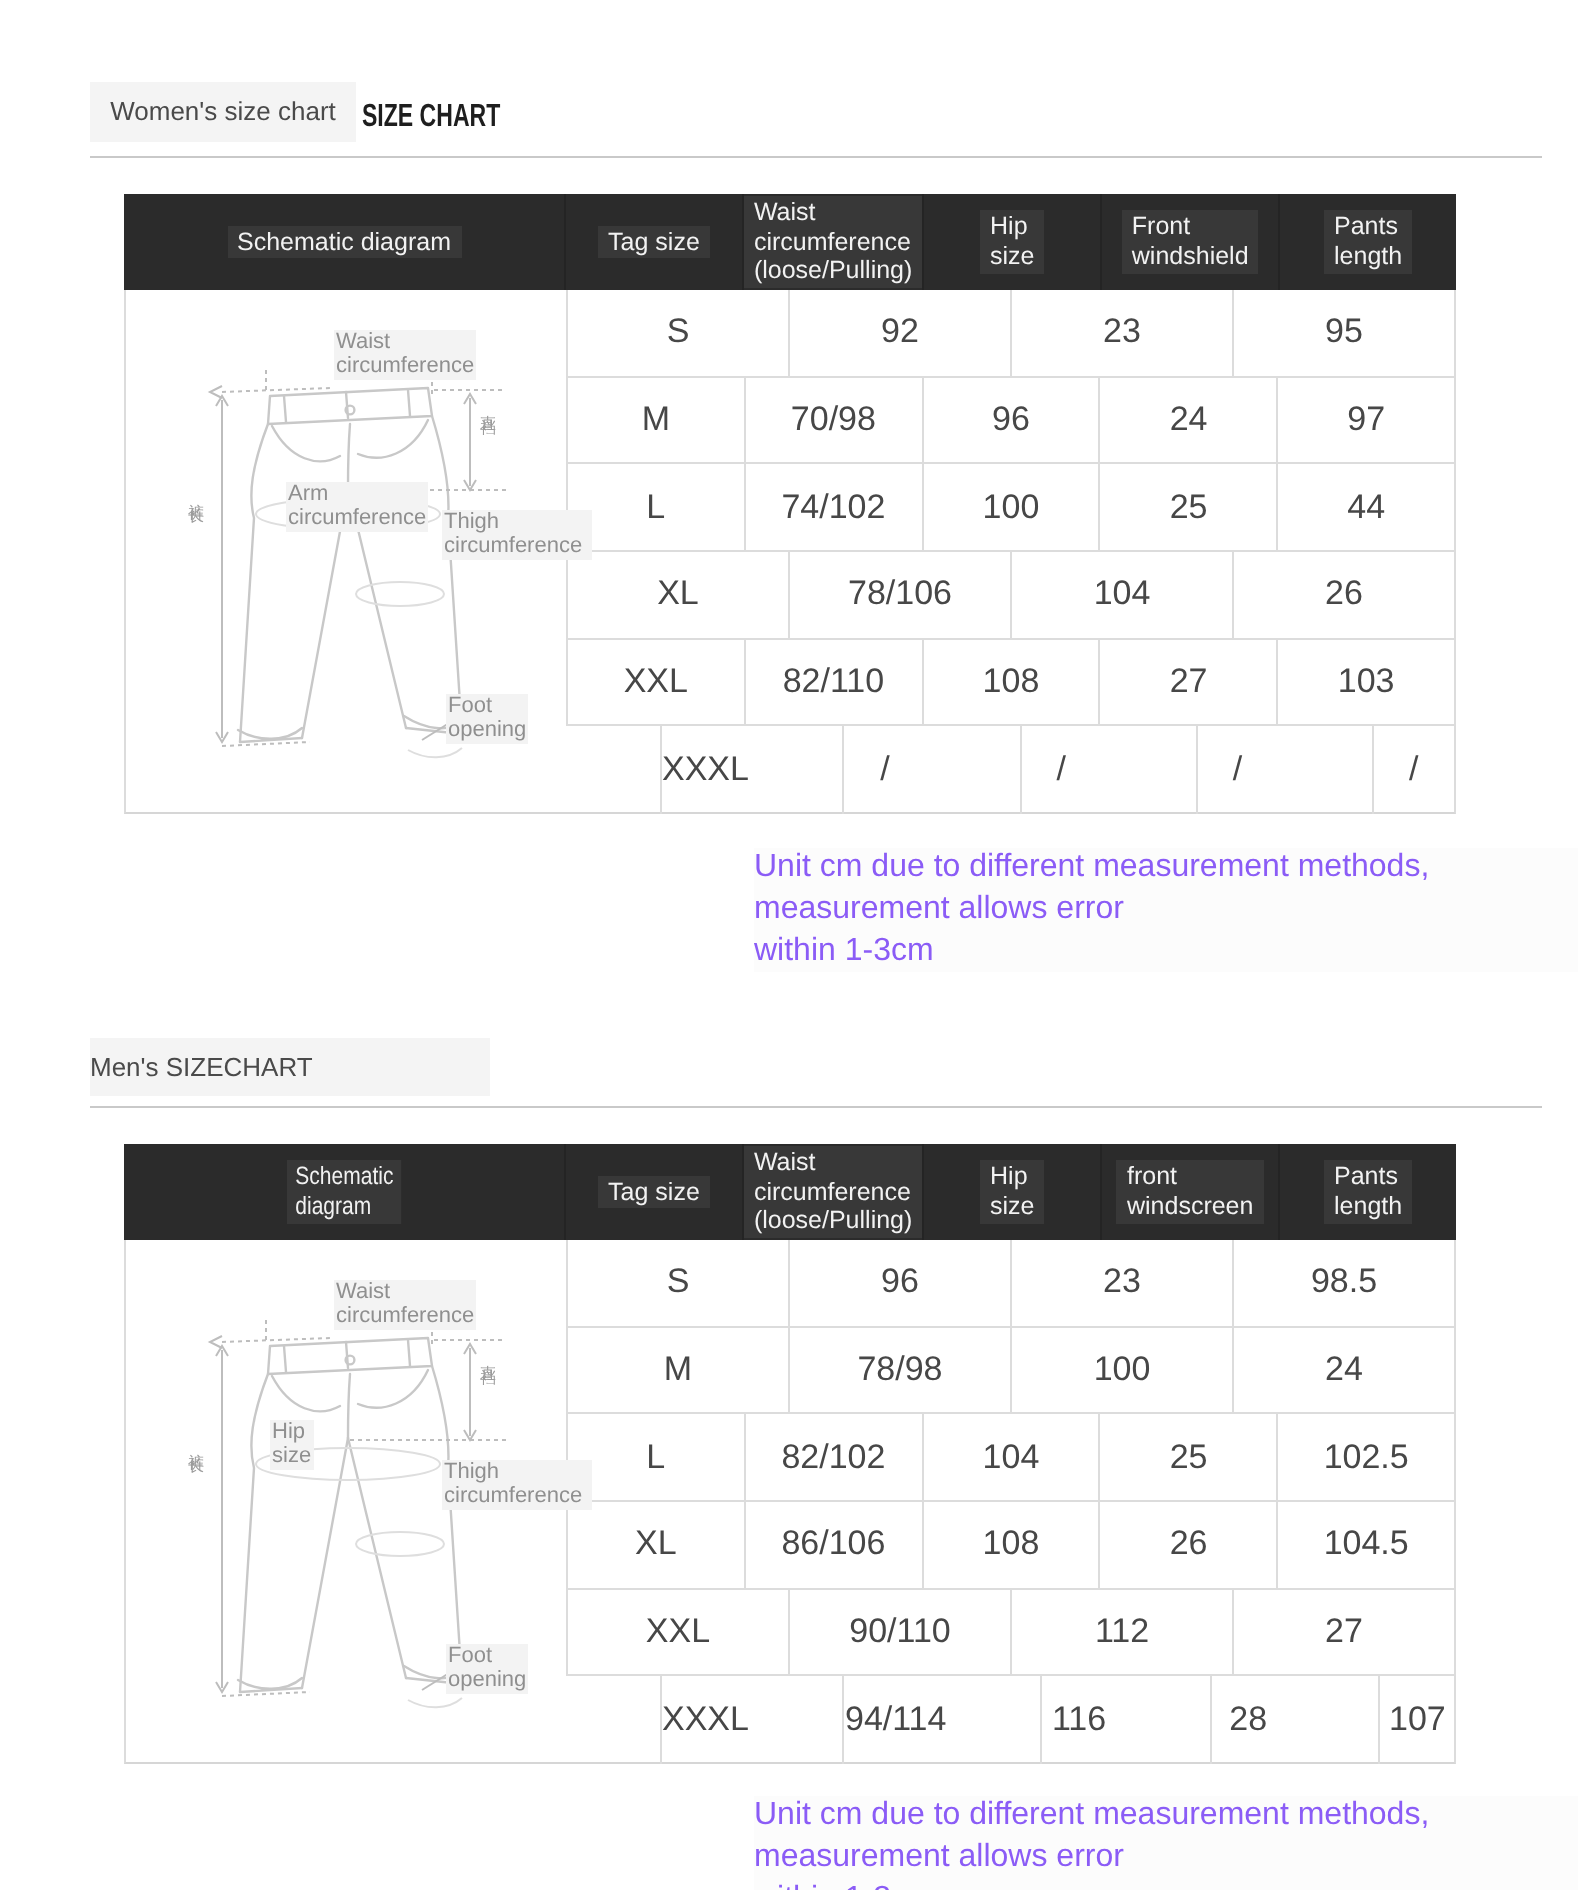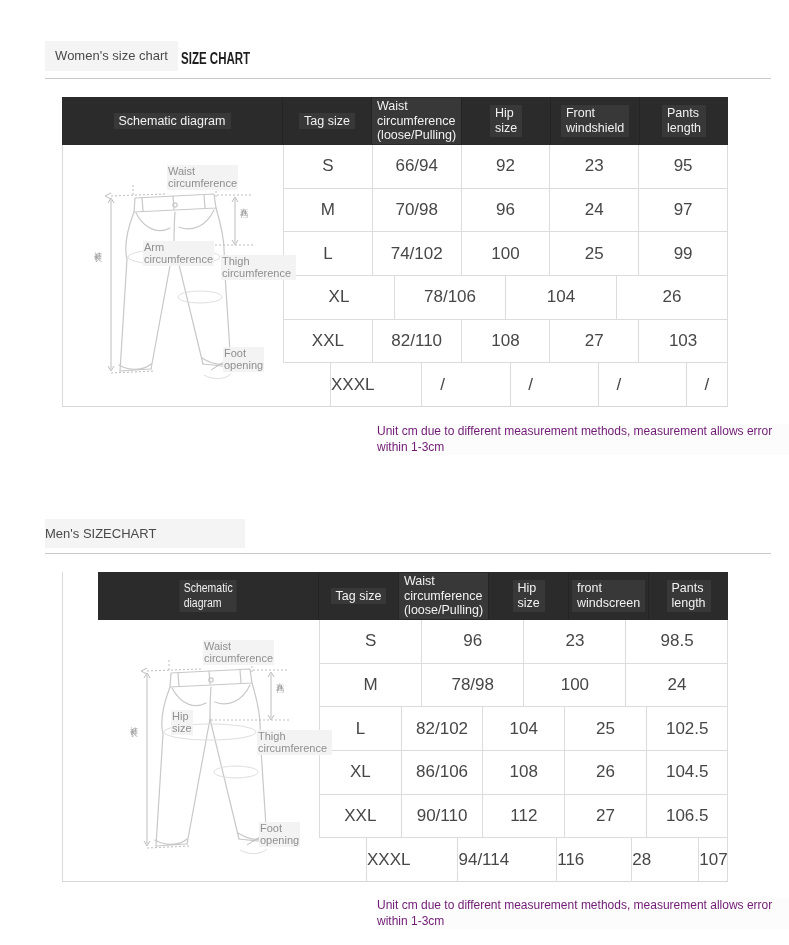--- a/index.html
+++ b/index.html
@@ -16,21 +16,21 @@
   .badge-women { left:45px; top:41px; width:133px; height:30px; line-height:30px; text-align:center; }
   .badge-men   { left:45px; top:43px; width:200px; height:29px; line-height:29px; }
   .heading-cond { position:absolute; left:181px; top:50px; font-weight:bold; font-size:16px; color:#1e1e1e;
                   transform:scaleX(0.72); transform-origin:left center; letter-spacing:0px; white-space:nowrap; }
   .rule { position:absolute; left:45px; width:726px; border-top:1px solid #c9c9c9; }
   .rule-w { top:78px; } .rule-m { top:77px; }
 
   
   .sizetable { position:absolute; left:62px; width:666px; height:310px;
                border-left:1px solid #dcdcdc; border-right:1px solid #dcdcdc; border-bottom:1px solid #d6d6d6; }
-  .tbl-w { top:97px; } .tbl-m { top:96px;padding-left:36px; }
+  .tbl-w { top:97px; } .tbl-m { top:96px; }
   .thead { display:flex; height:48px; background:#2b2b2b; margin:0 -1px; }
   .th { flex:1; display:flex; align-items:center; justify-content:center; border-left:1px solid #242424; }
   .th:first-child { border-left:none; }
   .th-schem { flex:none; width:220px; }
   .hlabel { color:#f2f2f2; font-size:12.5px; line-height:1.18; white-space:pre-line; text-align:left;
             background:#383838; padding:1px 5px; }
   .cond { transform:scaleX(0.84); transform-origin:center center; display:inline-block; }
   .tbody { display:flex; height:262px; }
   .schem-cell { flex:none; width:220px; position:relative; }
   .rows { flex:1; display:flex; flex-direction:column; }
@@ -45,22 +45,22 @@
          white-space:pre-line; line-height:1.12; padding:0 1px; }
   .lab-waist { left:104px; top:20px; }
   .lab-hip   { left:80px;  top:96px; }
   .lab-hip-m { left:72px;  top:90px; }
   .lab-thigh { left:158px; top:110px; width:75px; }
   .lab-foot  { left:160px; top:202px; }
   .lab-cn { background:none; color:#9b9b9b; font-size:8px; writing-mode:vertical-rl; letter-spacing:2px; }
   .lab-len  { left:28px;  top:100px; }
   .lab-rise { left:174px; top:56px; }
 
-  .note { position:absolute; left:377px; width:412px; font-size:12px; line-height:1.3;
-          color:#701a75; white-space:pre-line; background:#fcfcfc; }
+  .note { position:absolute; left:377px; width:412px; font-size:16px; line-height:1.3;
+          color:#8b5cf6; white-space:pre-line; background:#fcfcfc; }
   .note-w { top:424px; } .note-m { top:422px; }
 
   svg.pants { position:absolute; left:0; top:0; }
 </style>
 </head>
 <body>
 
 <div class="page">
 
   <div class="section sec-women">
@@ -138,40 +138,39 @@
 circumference</div>
           <div class="lab lab-foot">Foot
 opening</div>
           <div class="lab lab-cn lab-len">裤长</div>
           <div class="lab lab-cn lab-rise">直裆</div>
         </div>
         <div class="rows">
 
             <div class="trow">
               <div class="td">S</div>
-              <div class="td">66/94</div>
               <div class="td">92</div>
               <div class="td">23</div>
               <div class="td">95</div>
             </div>
 
             <div class="trow">
               <div class="td">M</div>
               <div class="td">70/98</div>
               <div class="td">96</div>
               <div class="td">24</div>
               <div class="td">97</div>
             </div>
 
             <div class="trow">
               <div class="td">L</div>
               <div class="td">74/102</div>
               <div class="td">100</div>
               <div class="td">25</div>
-              <div class="td">99</div>
+              <div class="td">44</div>
             </div>
 
             <div class="trow">
               <div class="td">XL</div>
               <div class="td">78/106</div>
               <div class="td">104</div>
               <div class="td">26</div>
             </div>
 
             <div class="trow">
@@ -305,21 +304,20 @@
               <div class="td">108</div>
               <div class="td">26</div>
               <div class="td">104.5</div>
             </div>
 
             <div class="trow">
               <div class="td">XXL</div>
               <div class="td">90/110</div>
               <div class="td">112</div>
               <div class="td">27</div>
-              <div class="td">106.5</div>
             </div>
 
             <div class="trow">
               <div class="td">XXXL</div>
               <div class="td">94/114</div>
               <div class="td">116</div>
               <div class="td">28</div>
               <div class="td">107</div>
             </div>
           </div>

